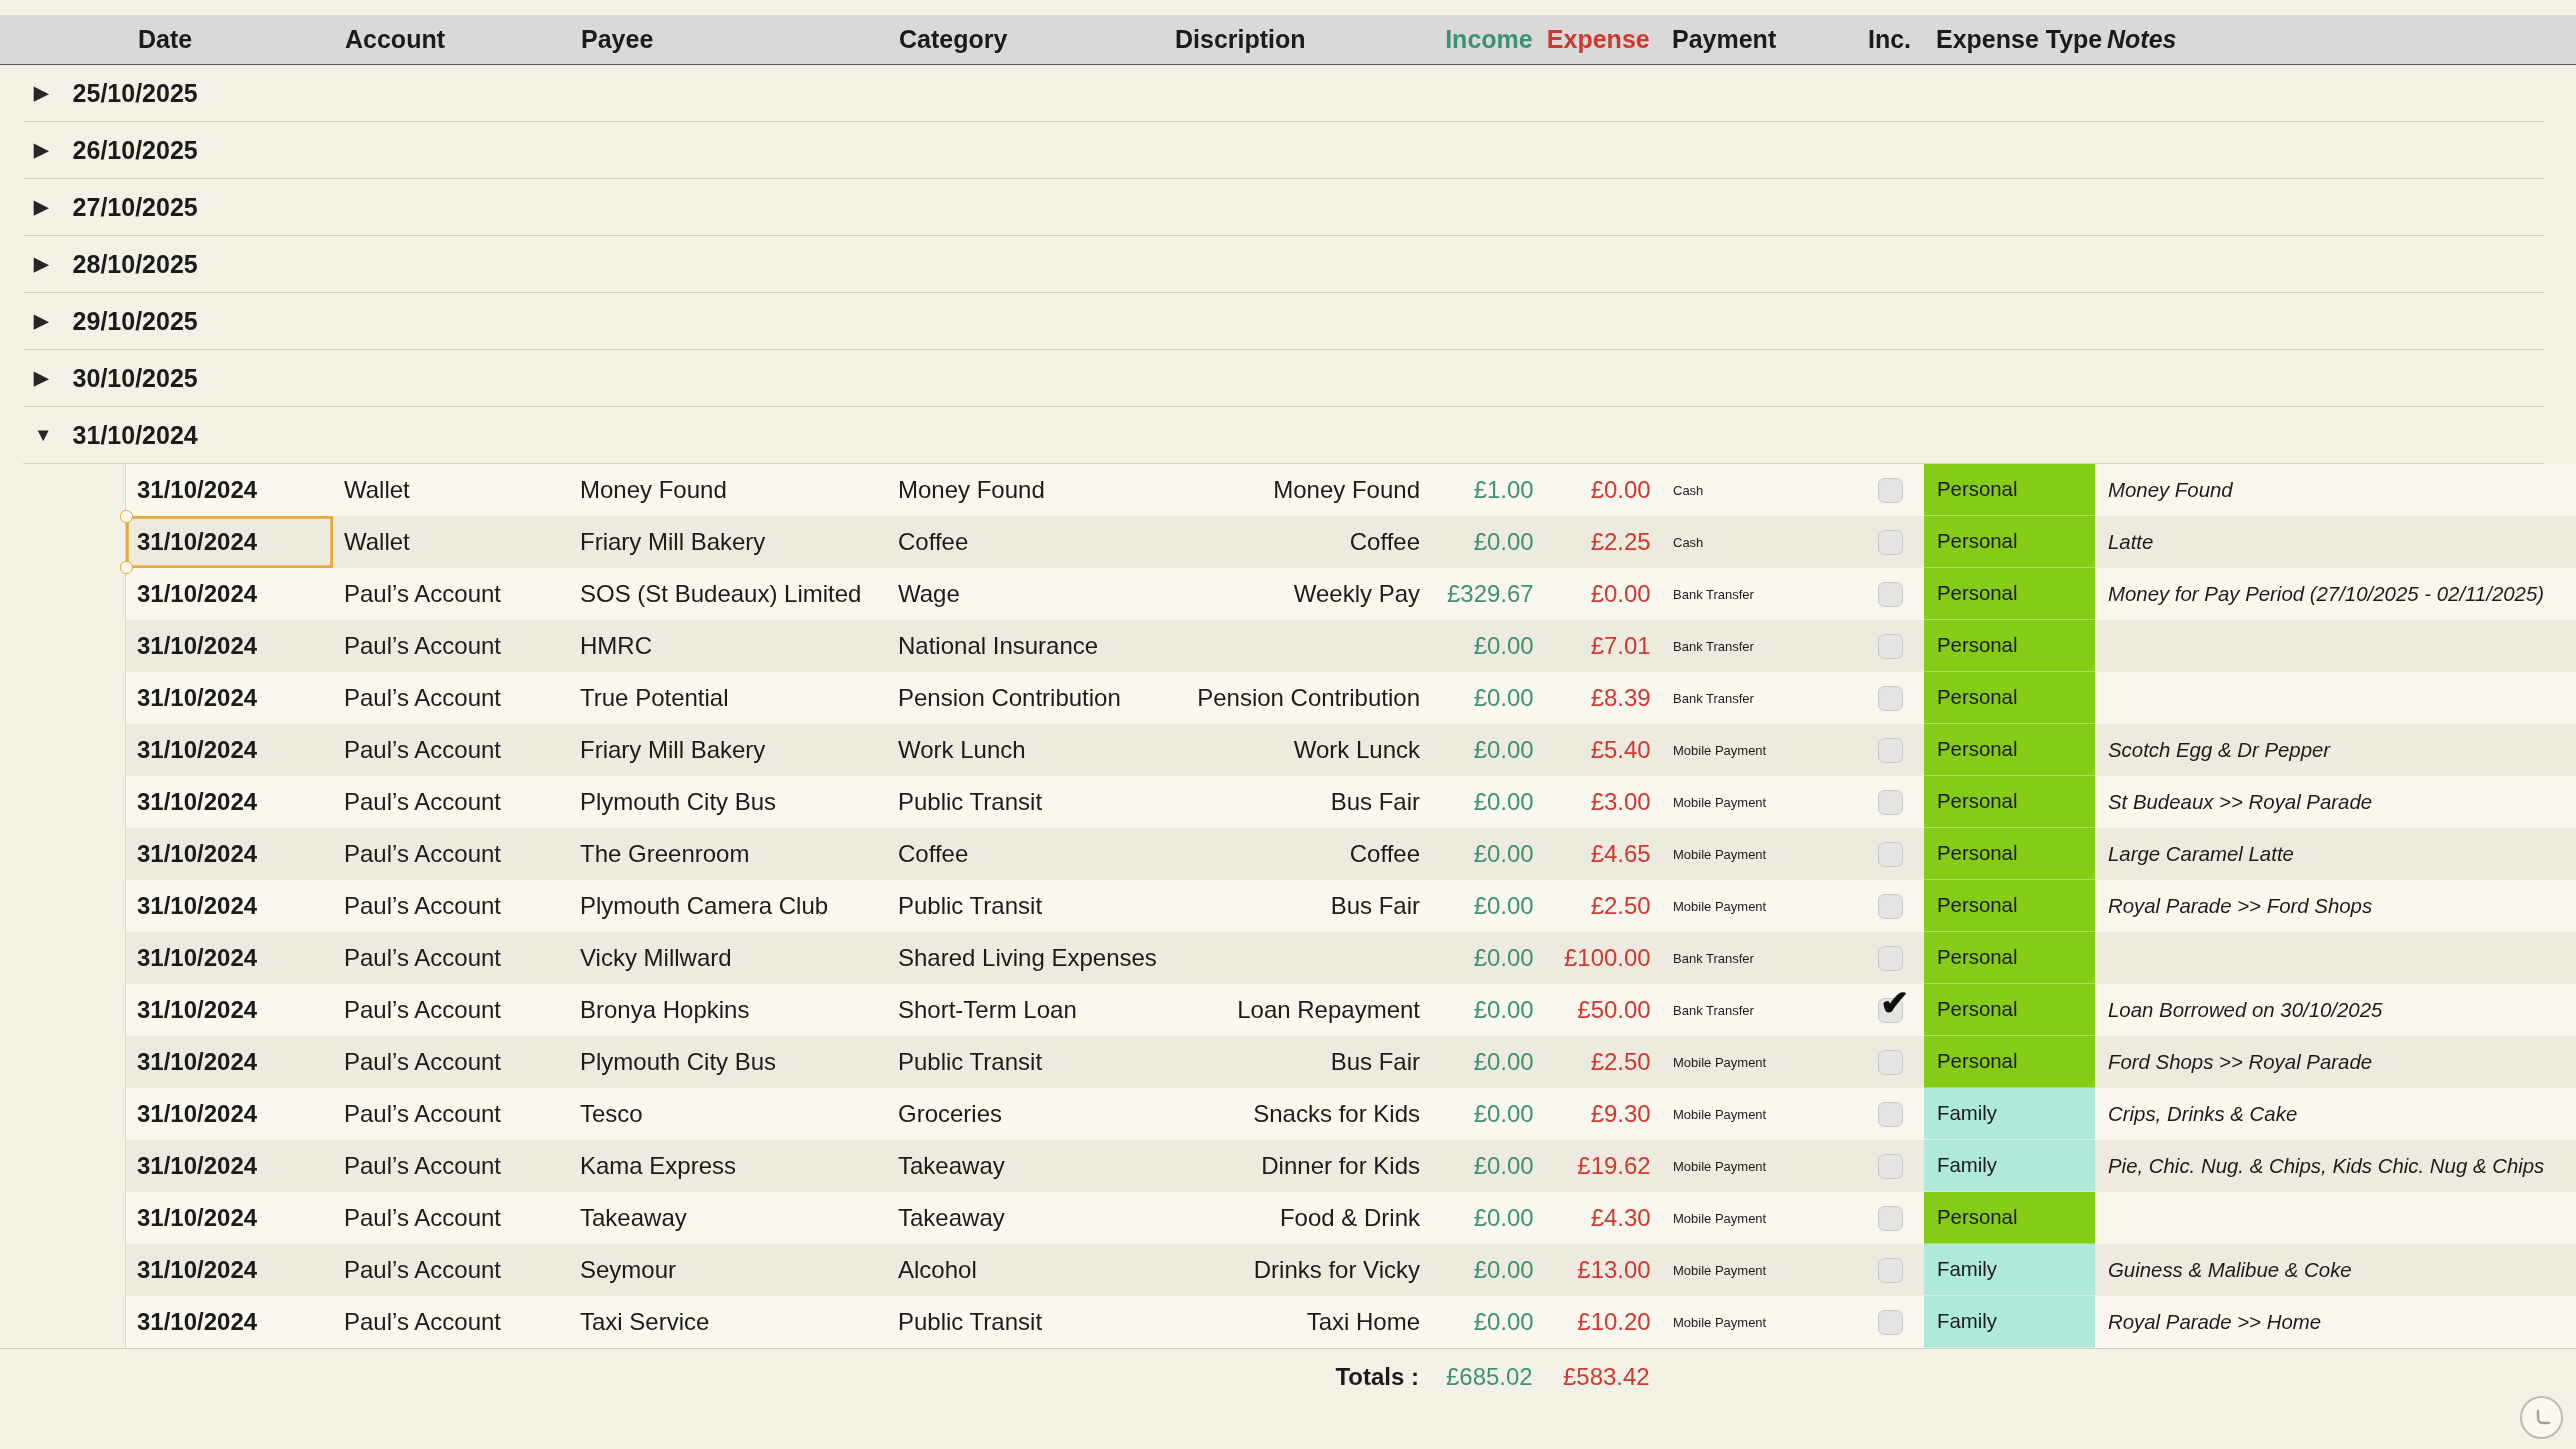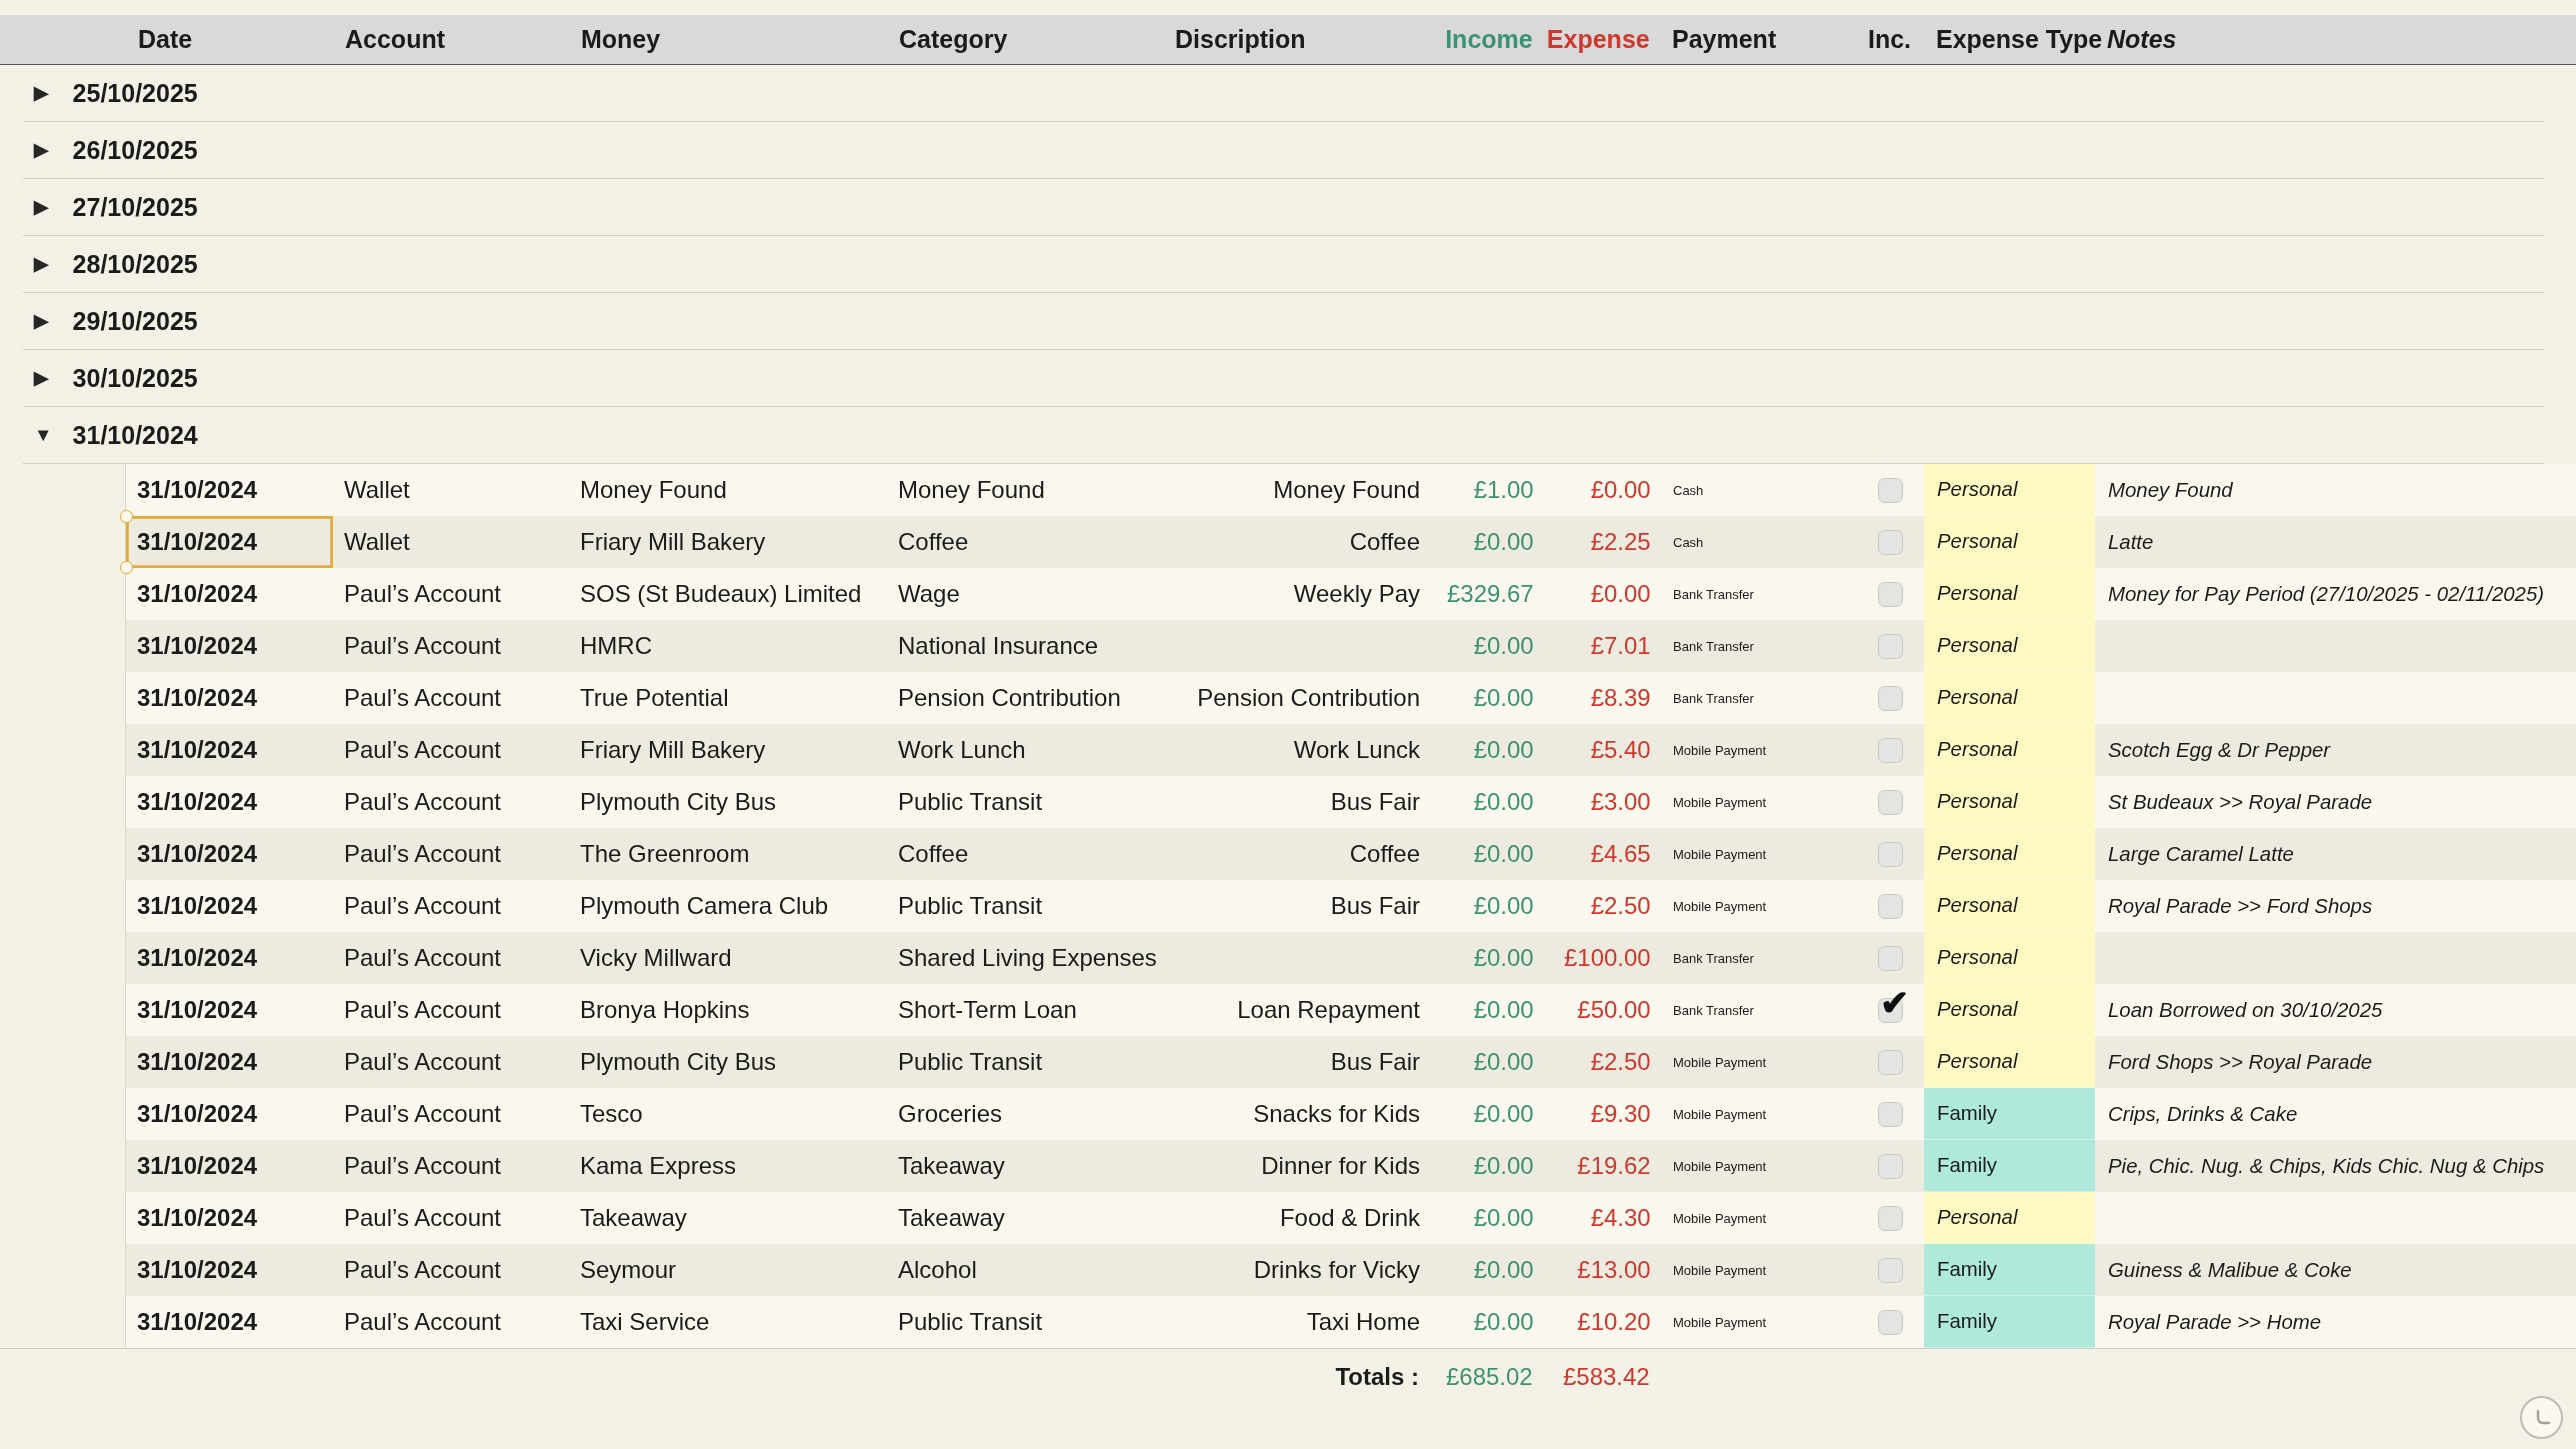--- a/index.html
+++ b/index.html
@@ -78,21 +78,21 @@
     position: relative;
     overflow: visible !important;
   }
   .col-left  { padding-left: 11px; }
   .col-right { justify-content: flex-end; padding-right: 11px; }
   .col-income  { color: #3d9272; justify-content: flex-end; padding-right: 9.3px; }
   .col-expense { color: #cf382d; justify-content: flex-end; padding-right: 9.3px; }
   .col-payment { padding-left: 13px; font-size: 13px; }
   .col-inc { justify-content: center; overflow: visible !important; }
   .col-type { font-size: 20.4px; padding-left: 13px; border-bottom: 0.9px solid rgba(255,255,255,0.35); }
-  .col-type.personal { background: #fef9c3; font-style: italic; }
+  .col-type.personal { background: #84cc16; }
   .col-type.family   { background: #aee9db; }
   .col-notes { font-size: 20.4px; font-style: italic; padding-left: 13px; }
 
   
   .cell-date.selected { box-shadow: inset 0 0 0 2.8px #e5ab3a; }
   .cell-date.selected::before,
   .cell-date.selected::after {
     content: "";
     position: absolute;
     left: -5.6px;
@@ -157,21 +157,21 @@
 </style>
 </head>
 <body>
 
 <div class="sheet">
 
   <div class="header-row">
     <div class="hdr"></div>
     <div class="hdr">Date</div>
     <div class="hdr">Account</div>
-    <div class="hdr">Money</div>
+    <div class="hdr">Payee</div>
     <div class="hdr">Category</div>
     <div class="hdr">Discription</div>
     <div class="hdr hdr-right hdr-income">Income</div>
     <div class="hdr hdr-right hdr-expense">Expense</div>
     <div class="hdr">Payment</div>
     <div class="hdr hdr-center">Inc.</div>
     <div class="hdr">Expense Type</div>
     <div class="hdr hdr-notes">Notes</div>
   </div>
 

